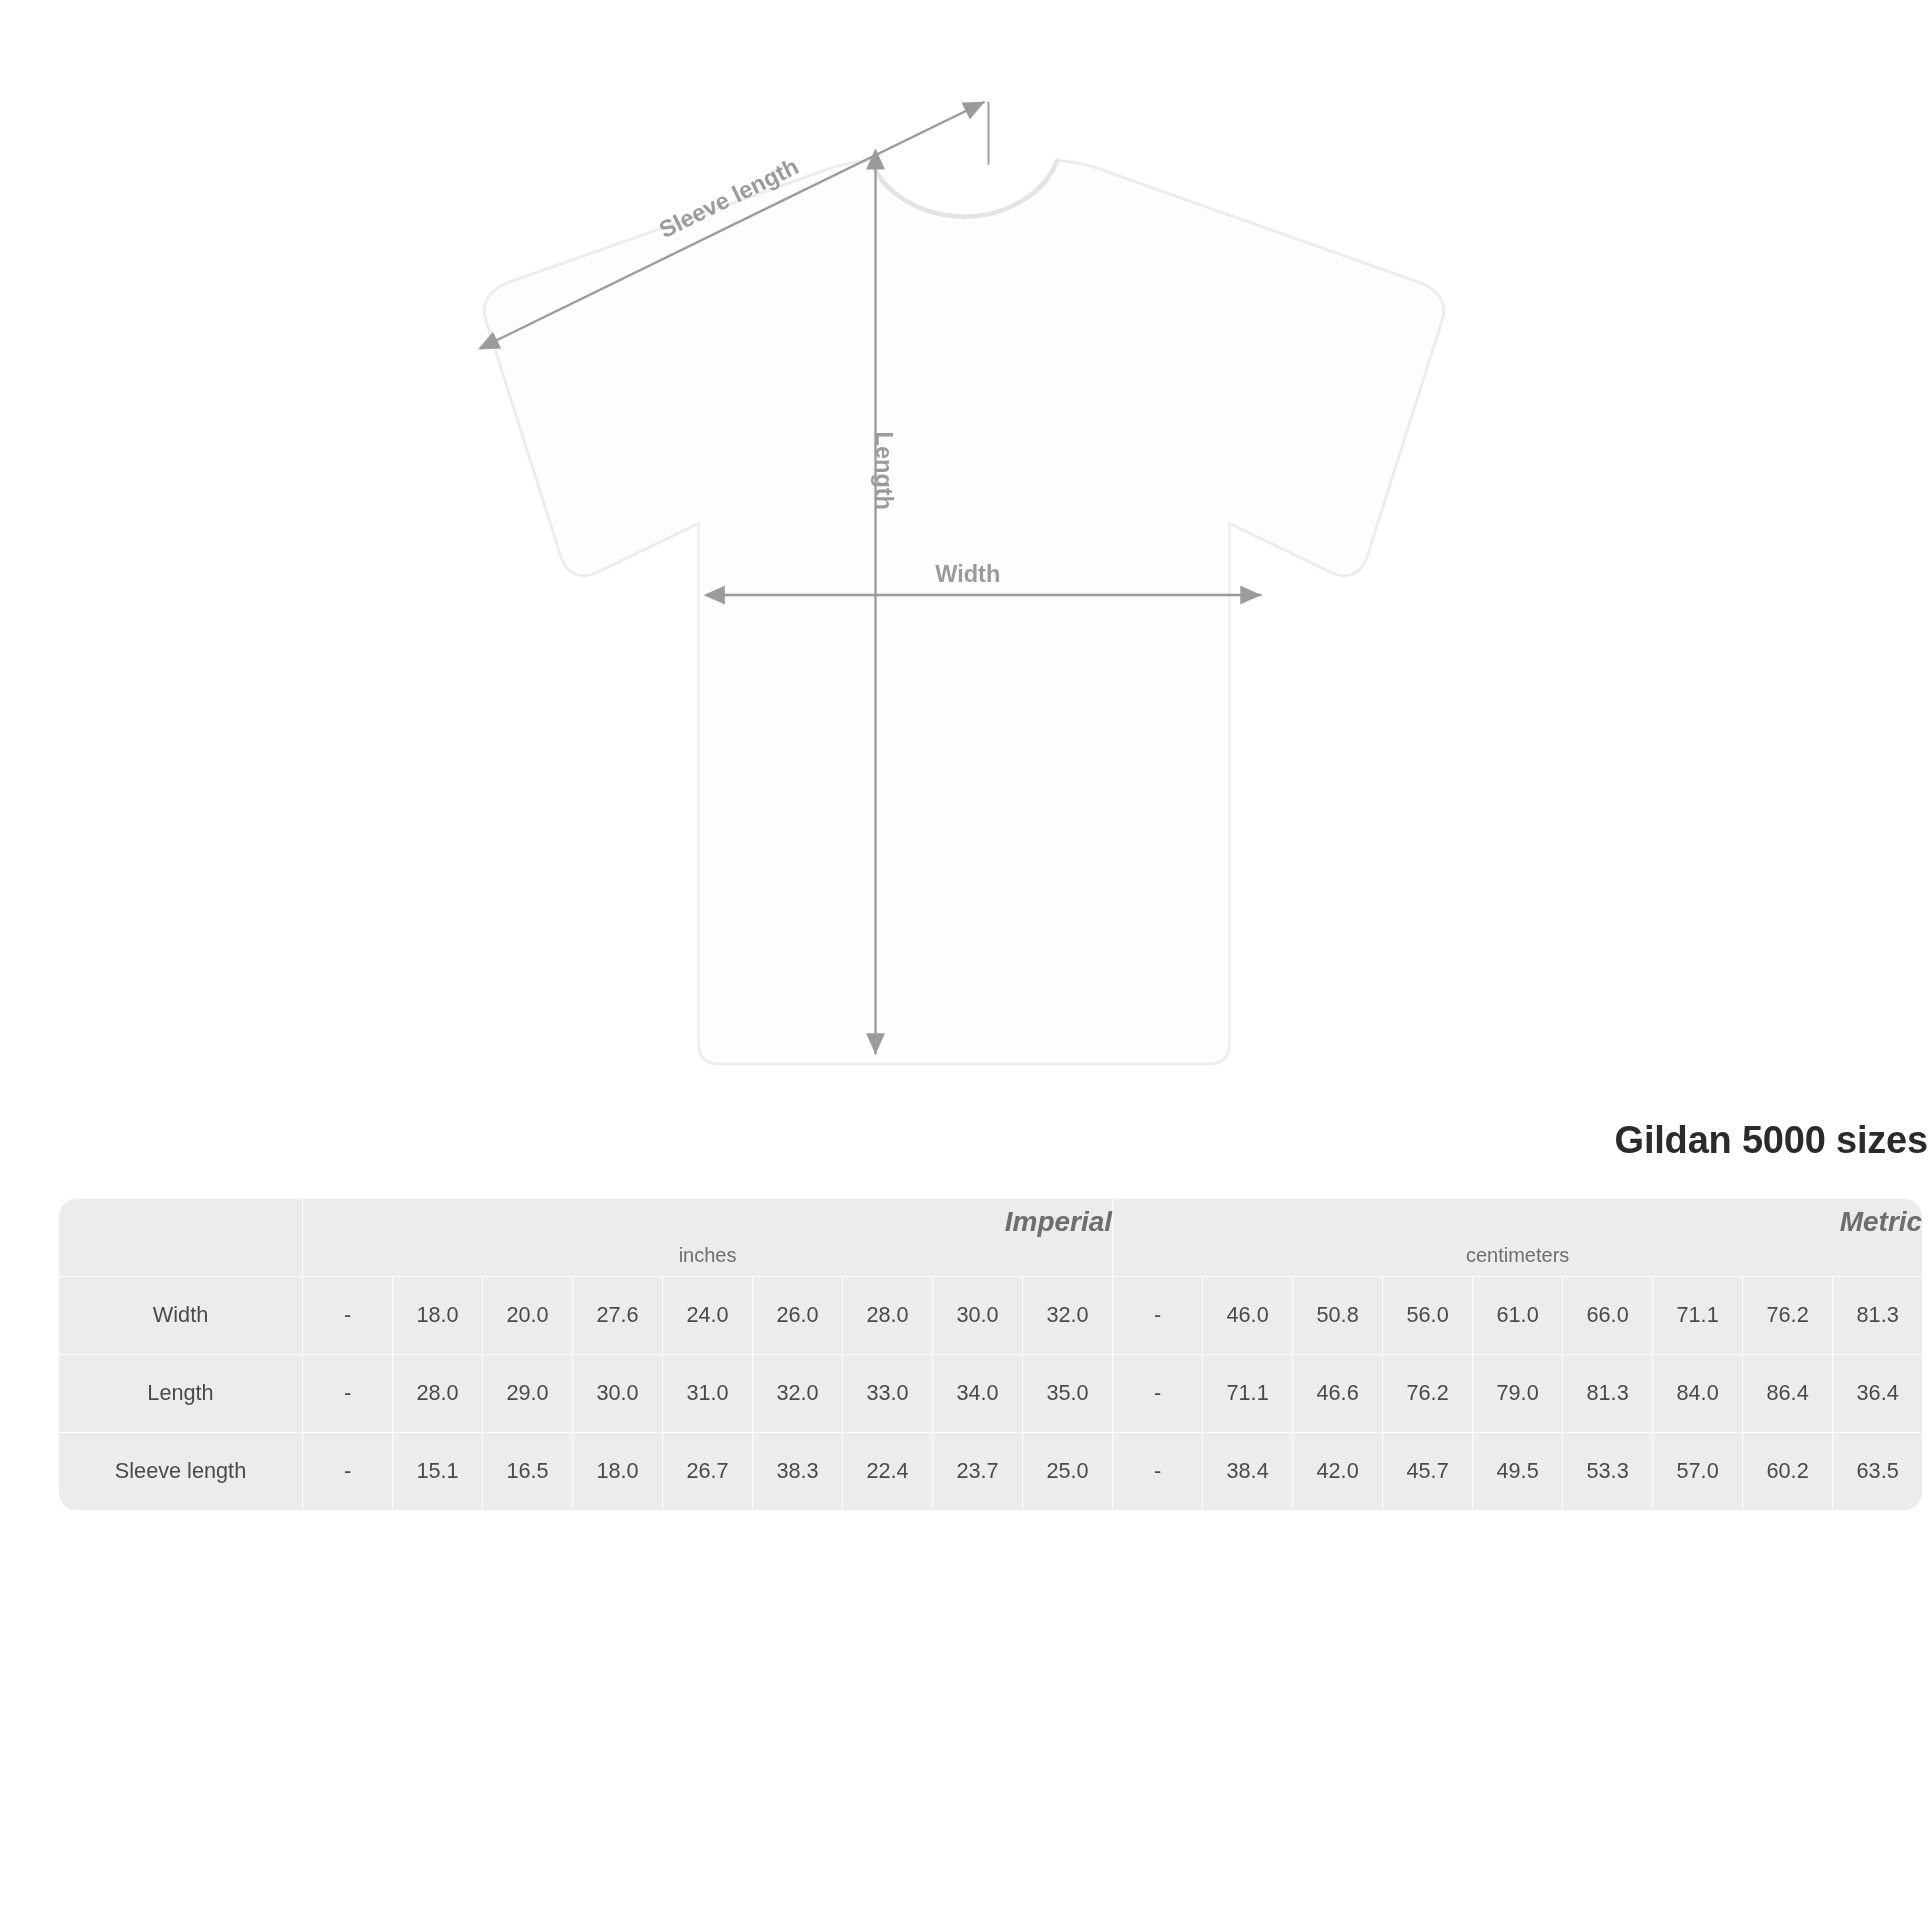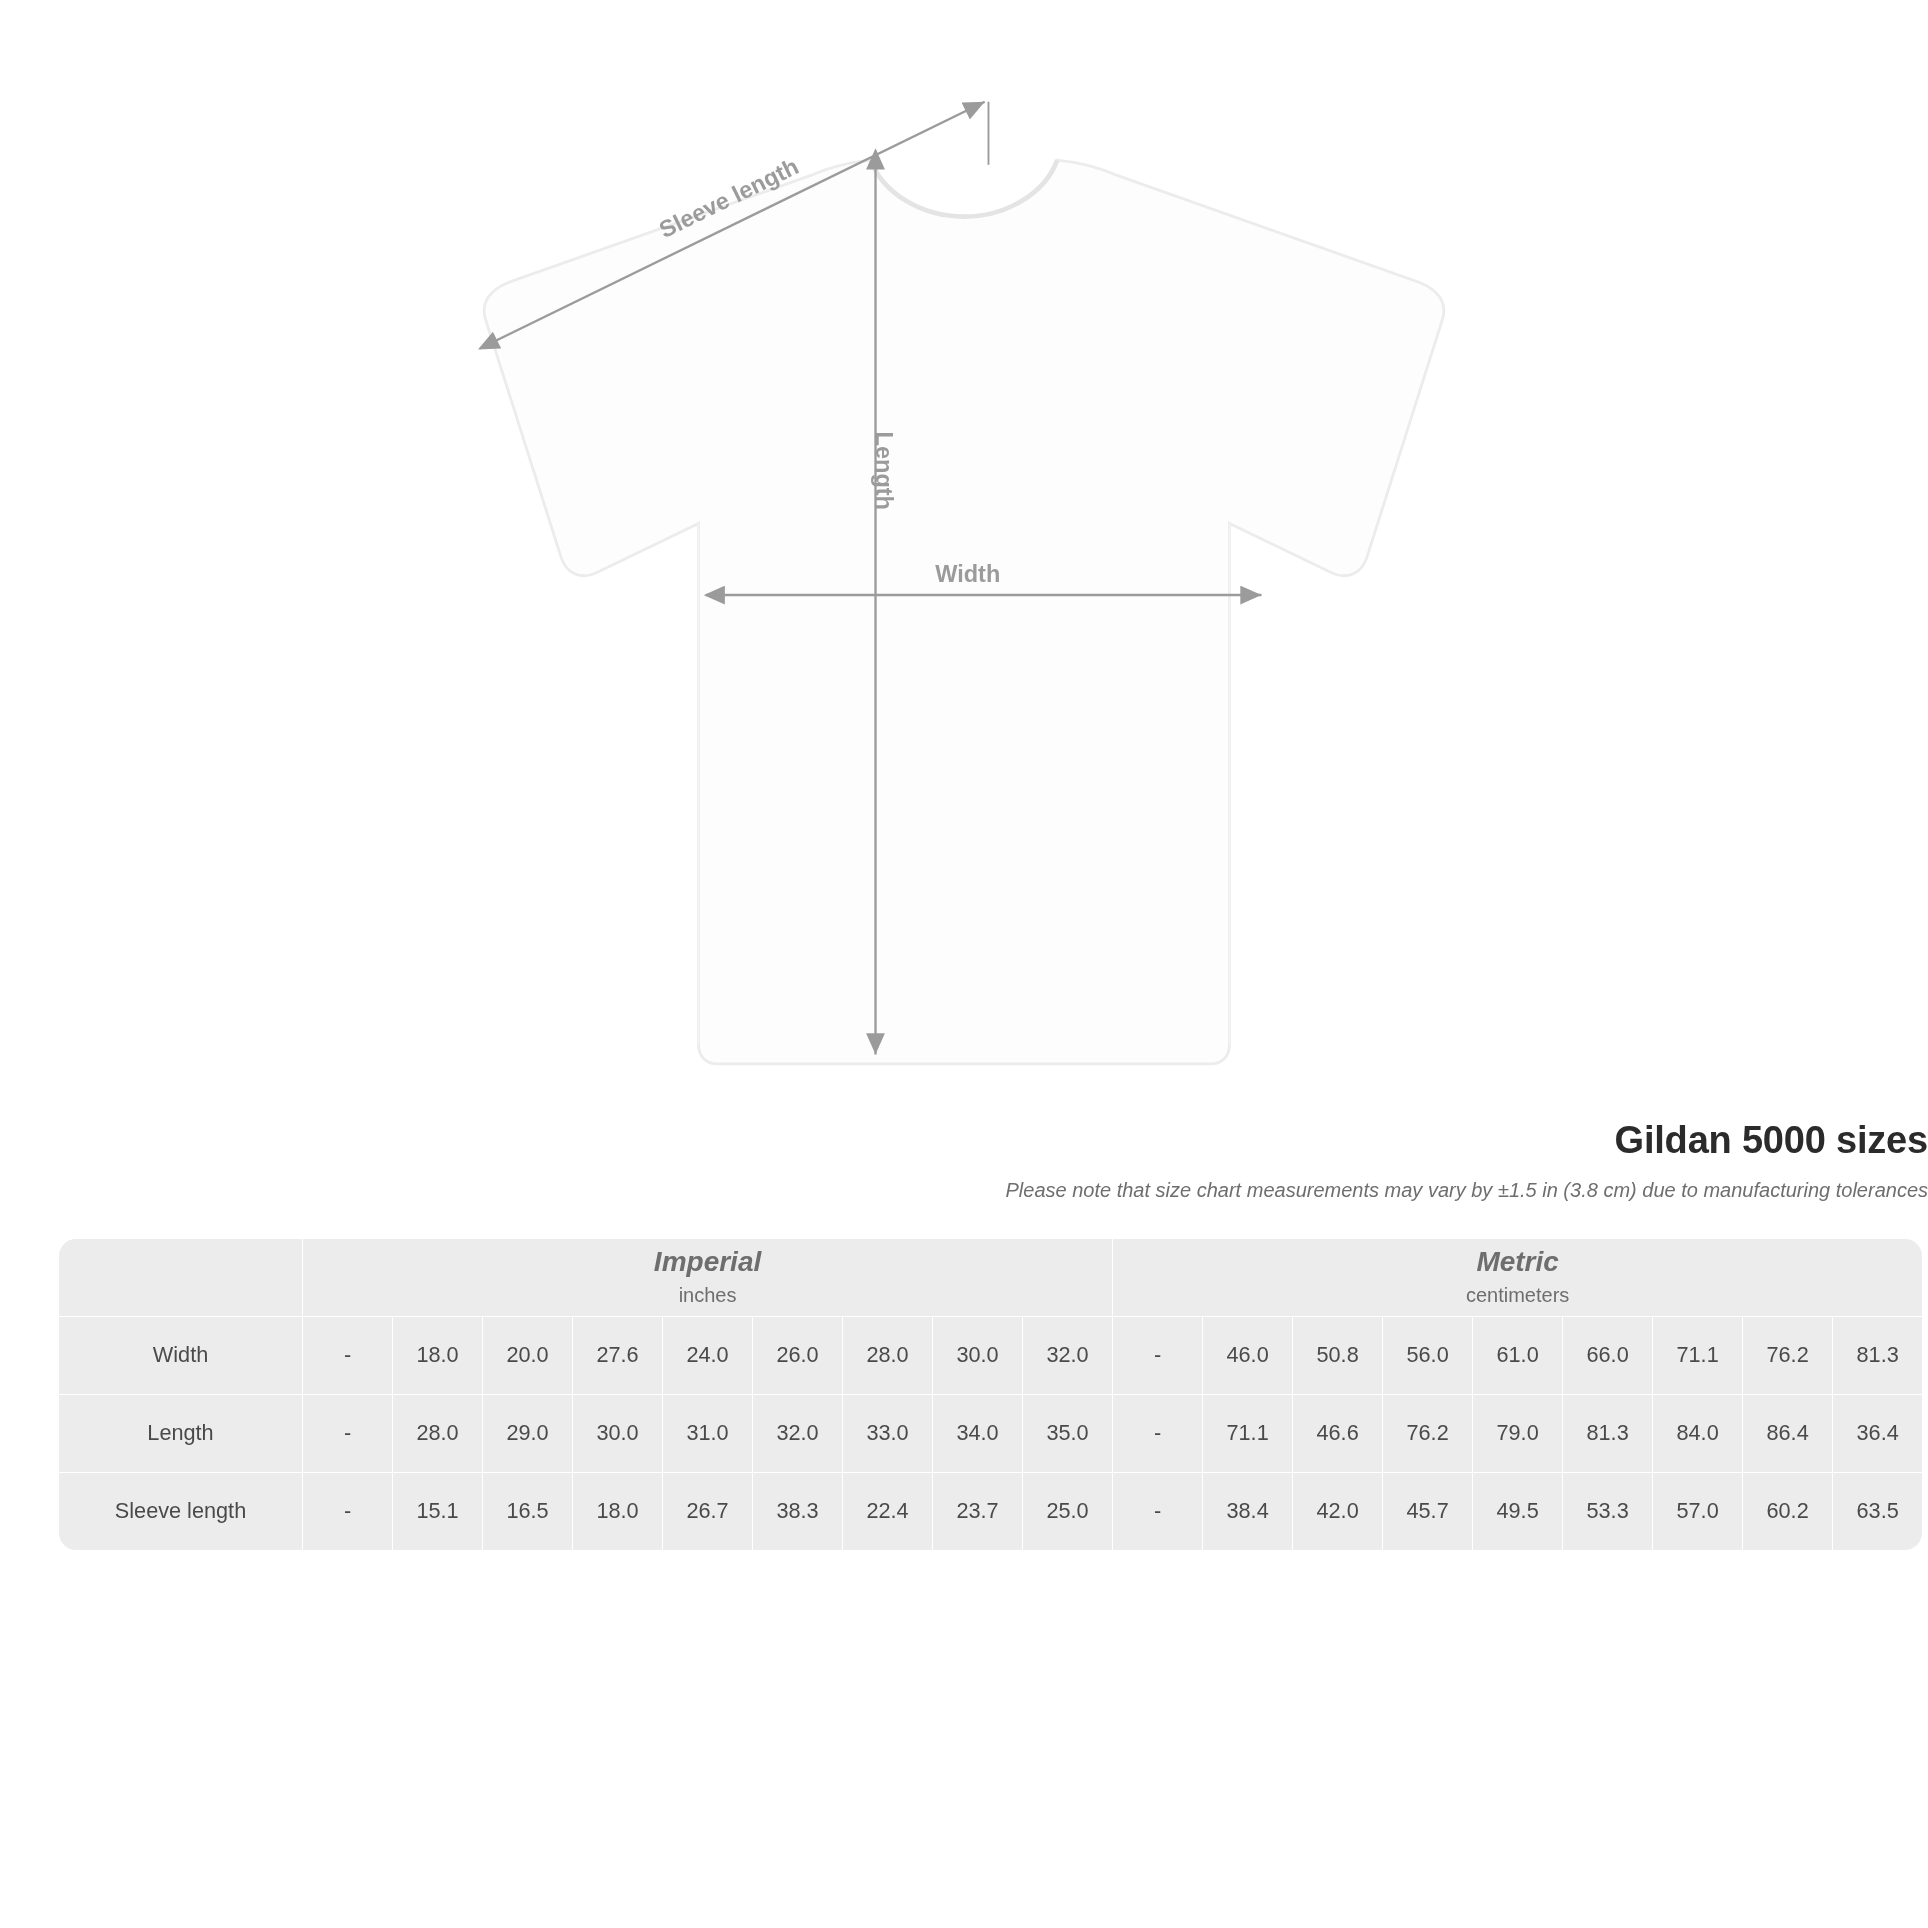--- a/index.html
+++ b/index.html
@@ -74,20 +74,21 @@
   .unit-cell {
     height: 124px;
     vertical-align: middle;
   }
   .unit-name {
     font-size: 28px;
     font-style: italic;
     font-weight: bold;
     color: #6e6e6e;
     line-height: 1.25;
+    text-align: right;
   }
   .unit-sub {
     font-size: 20px;
     color: #6e6e6e;
     line-height: 1.6;
   }
   .corner-cell { background: #ececec; }
 
   
   .r-tl { border-top-left-radius: 17px; }
@@ -158,21 +159,20 @@
 
       <g>
         <line x1="750" y1="632" x2="1340" y2="632" stroke="#9b9b9b" stroke-width="2.5" marker-start="url(#arrTail)" marker-end="url(#arrHead)"></line>
         <text x="1028" y="618" text-anchor="middle" font-family="Liberation Sans, sans-serif" font-size="25" font-weight="bold" fill="#9b9b9b">Width</text>
       </g>
     </svg>
   </div>
 
   <div class="title-block">
     <div class="chart-title">Gildan 5000 sizes</div>
-    <div class="chart-note">Please note that size chart measurements may vary by ±1.5 in (3.8 cm) due to manufacturing tolerances</div>
   </div>
 
   <div class="table-wrap">
     <table class="size-table">
       <colgroup>
         <col style="width:243px">
         <col span="9" style="width:89px">
         <col span="9" style="width:89px">
       </colgroup>
       <tbody>

